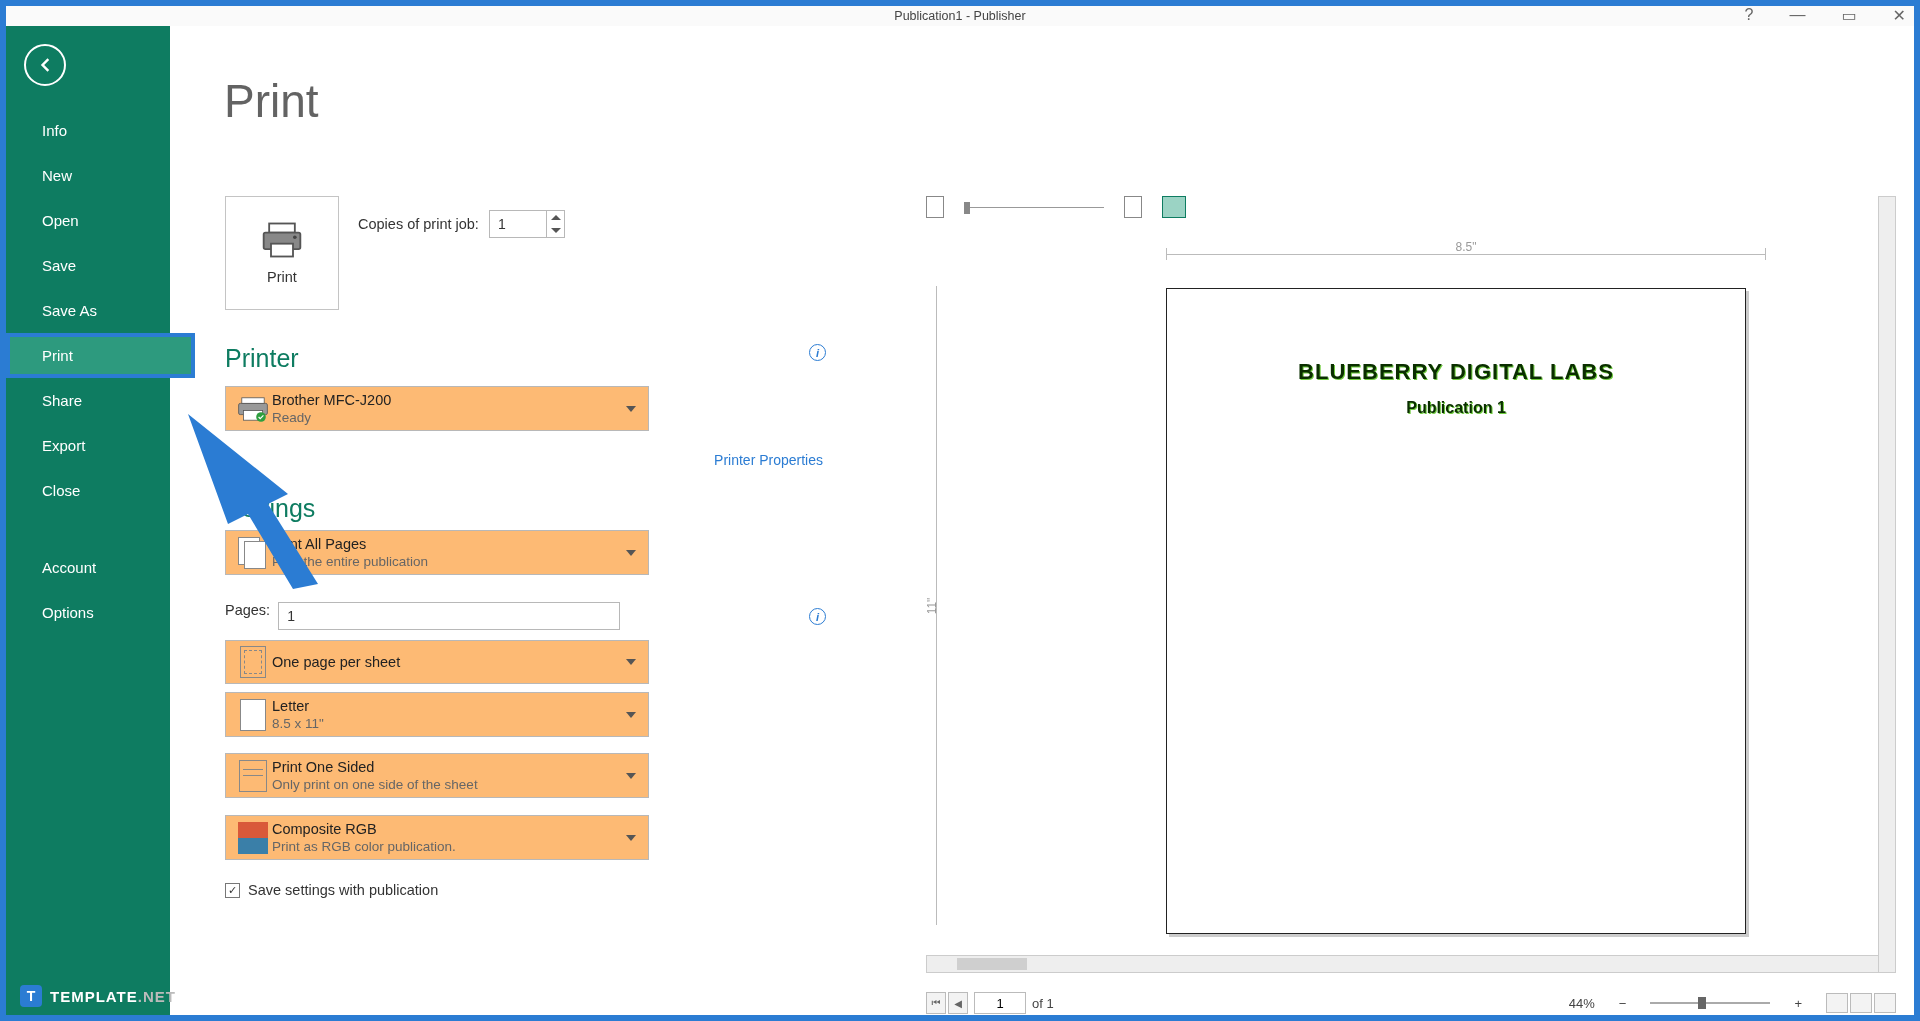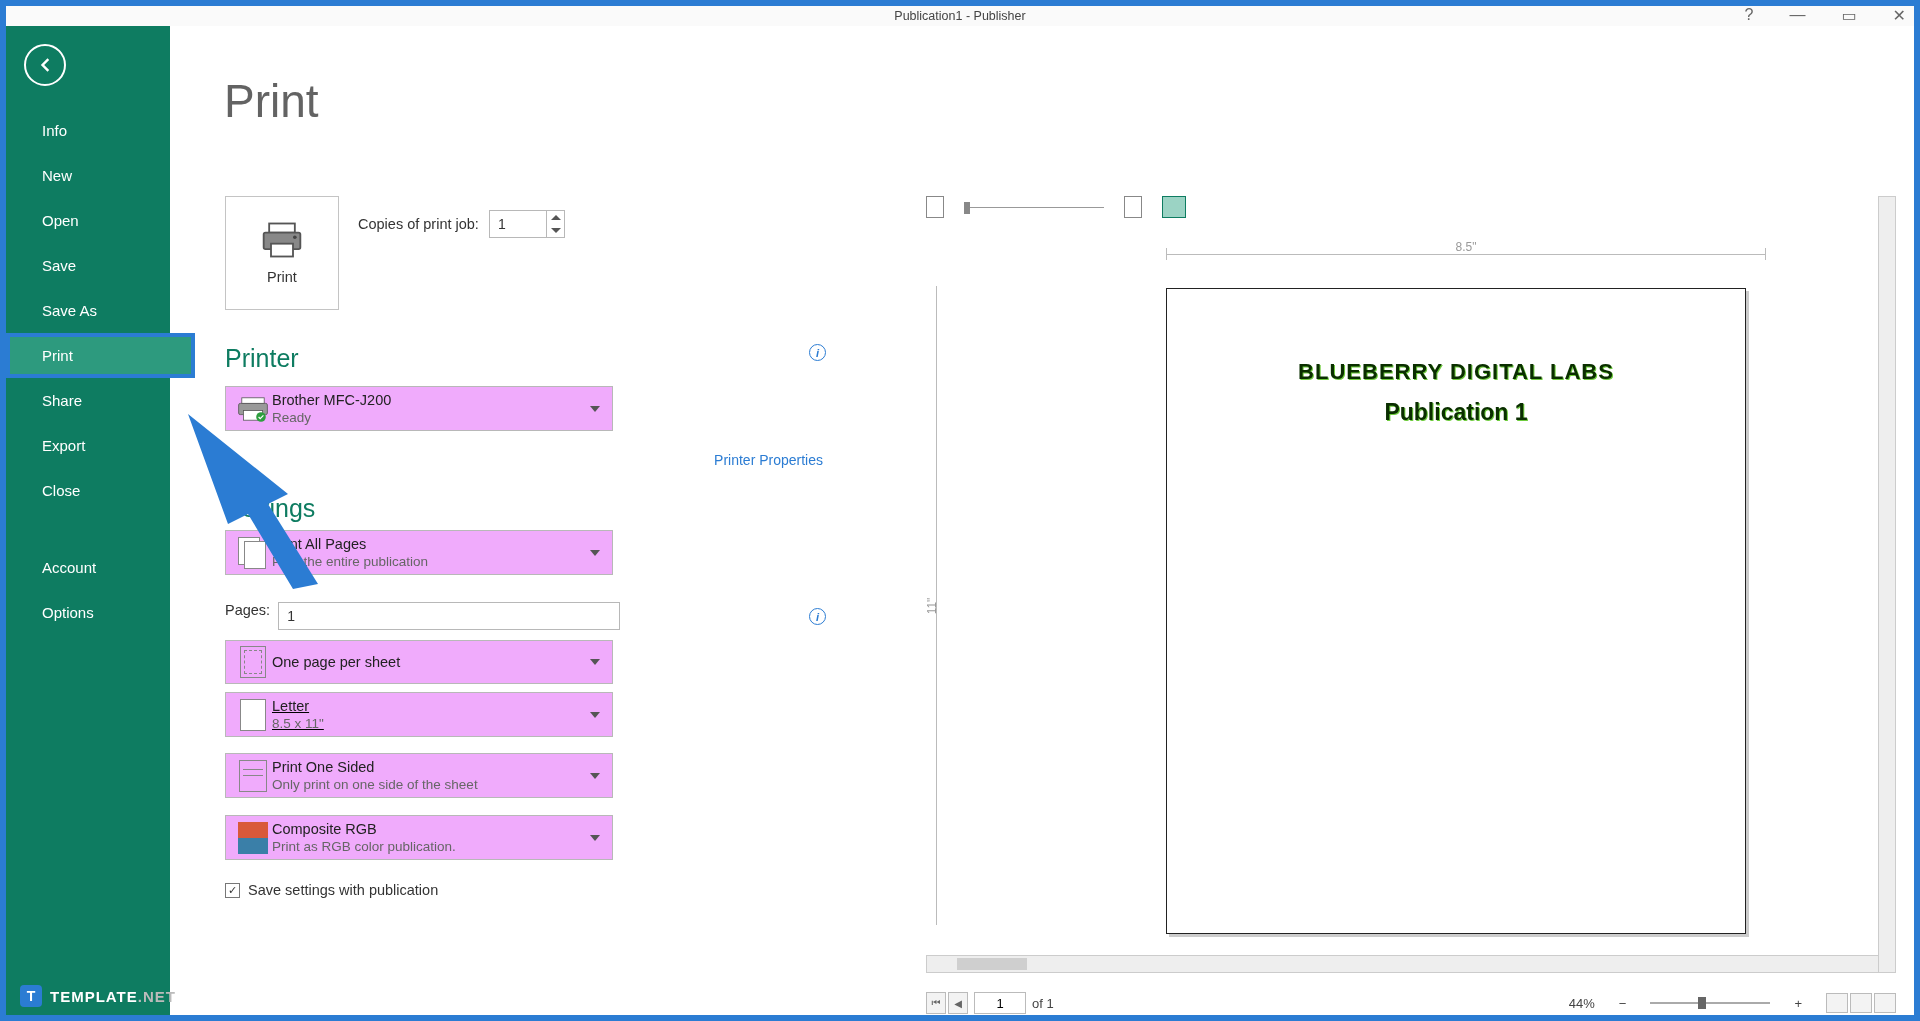--- a/index.html
+++ b/index.html
@@ -31,35 +31,35 @@
 .spinner::before { top: 4px; border-bottom: 5px solid #555; }
 .spinner::after { bottom: 4px; border-top: 5px solid #555; }
 
 .section-title { font-size: 25px; font-weight: 400; color: #0e7c61; position: absolute; }
 .printer-title { left: 55px; top: 318px; }
 .settings-title { left: 55px; top: 468px; }
 .info-icon { width: 17px; height: 17px; border: 1.5px solid #2b7cd3; border-radius: 50%; color: #2b7cd3; font-size: 11px; display: flex; align-items: center; justify-content: center; position: absolute; font-style: italic; font-weight: bold; }
 .info-1 { left: 639px; top: 318px; }
 .info-2 { left: 639px; top: 582px; }
 
-.dropdown { position: absolute; left: 55px; width: 388px; border: 1px solid #b8b8b8; background: #f0abfc; display: flex; align-items: center; padding: 5px 8px; cursor: pointer; }
+.dropdown { position: absolute; left: 55px; width: 424px; border: 1px solid #b8b8b8; background: #fdba74; display: flex; align-items: center; padding: 5px 8px; cursor: pointer; }
 .dropdown .dd-icon { width: 38px; display: flex; align-items: center; justify-content: center; flex-shrink: 0; }
 .dropdown .dd-text { flex: 1; display: flex; flex-direction: column; gap: 2px; }
 .dd-label { font-size: 14.5px; color: #222; }
 .dd-sub { font-size: 13.5px; color: #666; }
 .dd-caret { width: 0; height: 0; border-left: 5px solid transparent; border-right: 5px solid transparent; border-top: 6px solid #555; margin: 0 4px; }
 
 .printer-dd { top: 360px; }
 .printer-props { position: absolute; left: 55px; top: 426px; width: 598px; text-align: right; font-size: 14px; color: #2b7cd3; cursor: pointer; }
 
 .printall-dd { top: 504px; }
 .pages-row { position: absolute; left: 55px; top: 576px; display: flex; align-items: flex-start; gap: 8px; font-size: 14.5px; color: #333; }
 .pages-input { width: 342px; height: 28px; border: 1px solid #b8b8b8; padding-left: 8px; font-size: 14px; display: flex; align-items: center; }
 .onepage-dd { top: 614px; }
-.letter-dd { top: 666px; text-decoration: underline; }
+.letter-dd { top: 666px; }
 .sided-dd { top: 727px; }
 .color-dd { top: 789px; }
 
 .checkbox-row { position: absolute; left: 55px; top: 856px; display: flex; align-items: center; gap: 8px; font-size: 14.5px; color: #333; }
 .checkbox { width: 15px; height: 15px; border: 1px solid #777; display: flex; align-items: center; justify-content: center; color: #333; font-size: 11px; }
 
 .preview-area { position: absolute; left: 756px; top: 170px; right: 18px; bottom: 20px; }
 .toolbar { position: absolute; top: 0; left: 0; display: flex; align-items: center; gap: 20px; }
 .tb-icon { width: 18px; height: 22px; border: 1px solid #888; position: relative; cursor: pointer; }
 .tb-slider { width: 140px; height: 1px; background: #999; position: relative; }
@@ -70,21 +70,21 @@
 .ruler-h-line { height: 1px; background: #bbb; position: absolute; top: 10px; left: 0; right: 0; }
 .ruler-h-tick { position: absolute; top: 4px; width: 1px; height: 12px; background: #bbb; }
 .ruler-h-label { position: absolute; top: -4px; font-size: 12px; color: #999; transform: translateX(-50%); }
 
 .ruler-v { position: absolute; left: 0; top: 90px; bottom: 70px; width: 20px; }
 .ruler-v-line { width: 1px; background: #bbb; position: absolute; left: 10px; top: 0; bottom: 0; }
 .ruler-v-label { position: absolute; left: -2px; font-size: 12px; color: #999; transform: translateY(-50%) rotate(-90deg); }
 
 .paper { position: absolute; left: 240px; top: 92px; width: 580px; height: 646px; background: #fff; border: 1px solid #222; box-shadow: 3px 3px 0 #ccc; }
 .paper .hd1 { font-family: Impact, Arial Black, sans-serif; font-size: 22px; font-weight: bold; color: #0a2e00; text-align: center; margin-top: 70px; letter-spacing: 1px; text-shadow: 1px 1px 0 #6fcc3e; }
-.paper .hd2 { font-family: Impact, Arial Black, sans-serif; font-size: 23px; font-weight: bold; color: #0a2e00; text-align: center; margin-top: 14px; text-shadow: 1px 1px 0 #6fcc3e; }
+.paper .hd2 { font-family: Impact, Arial Black, sans-serif; font-size: 16px; font-weight: bold; color: #0a2e00; text-align: center; margin-top: 14px; text-shadow: 1px 1px 0 #6fcc3e; }
 
 .hscroll { position: absolute; bottom: 22px; left: 0; right: 16px; height: 18px; background: #eee; border: 1px solid #ccc; }
 .hscroll-thumb { position: absolute; left: 30px; width: 70px; top: 2px; bottom: 2px; background: #cfcfcf; }
 .vscroll { position: absolute; right: 0; top: 0; bottom: 22px; width: 18px; background: #eee; border: 1px solid #ccc; }
 
 .footer { position: absolute; left: 756px; right: 18px; bottom: -2px; height: 28px; display: flex; align-items: center; }
 .footer .arrows { display: flex; gap: 2px; margin-left: 0; }
 .arrow-btn { width: 20px; height: 22px; border: 1px solid #bbb; background: #f3f3f3; font-size: 10px; color: #666; display: flex; align-items: center; justify-content: center; cursor: pointer; }
 .footer-page-input { width: 52px; height: 22px; border: 1px solid #bbb; text-align: center; font-size: 13px; margin: 0 6px; display: flex; align-items: center; justify-content: center; }
 .footer-of { font-size: 13px; color: #444; }

